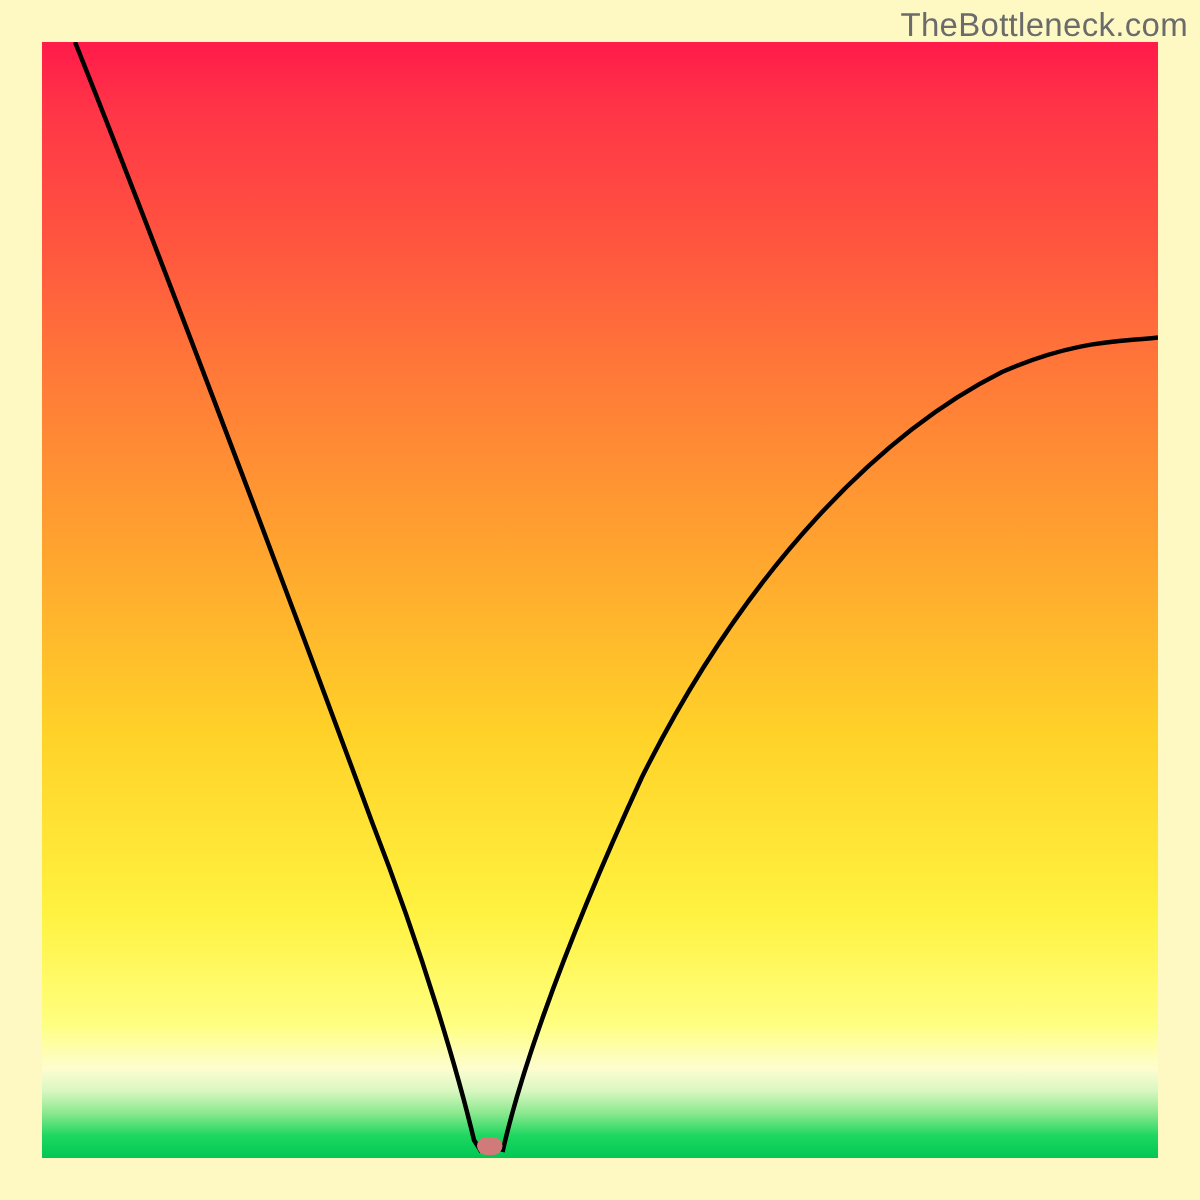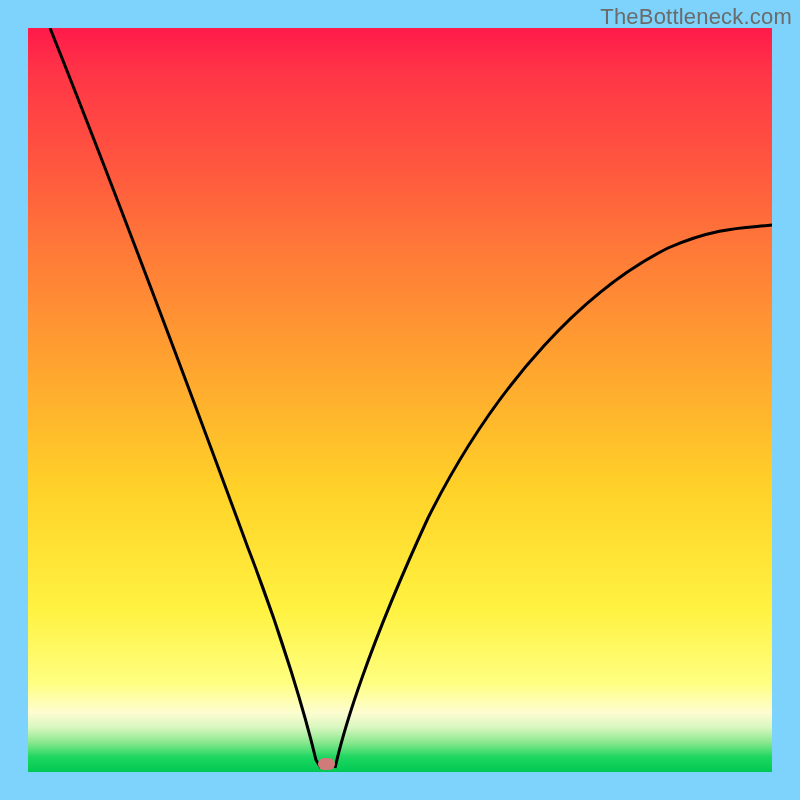--- a/index.html
+++ b/index.html
@@ -9,21 +9,21 @@
     height: 800px;
     background: #000;
     font-family: Arial, Helvetica, sans-serif;
     overflow: hidden;
   }
   .frame {
     position: absolute;
     top: 0; left: 0;
     width: 800px;
     height: 800px;
-    background: #7dd3fc;
+    background: #fef9c3;
   }
   .plot-area {
     position: absolute;
     top: 28px;
     left: 28px;
     width: 744px;
     height: 744px;
     
     background: linear-gradient(to bottom,
       #ff1a4a 0%,

